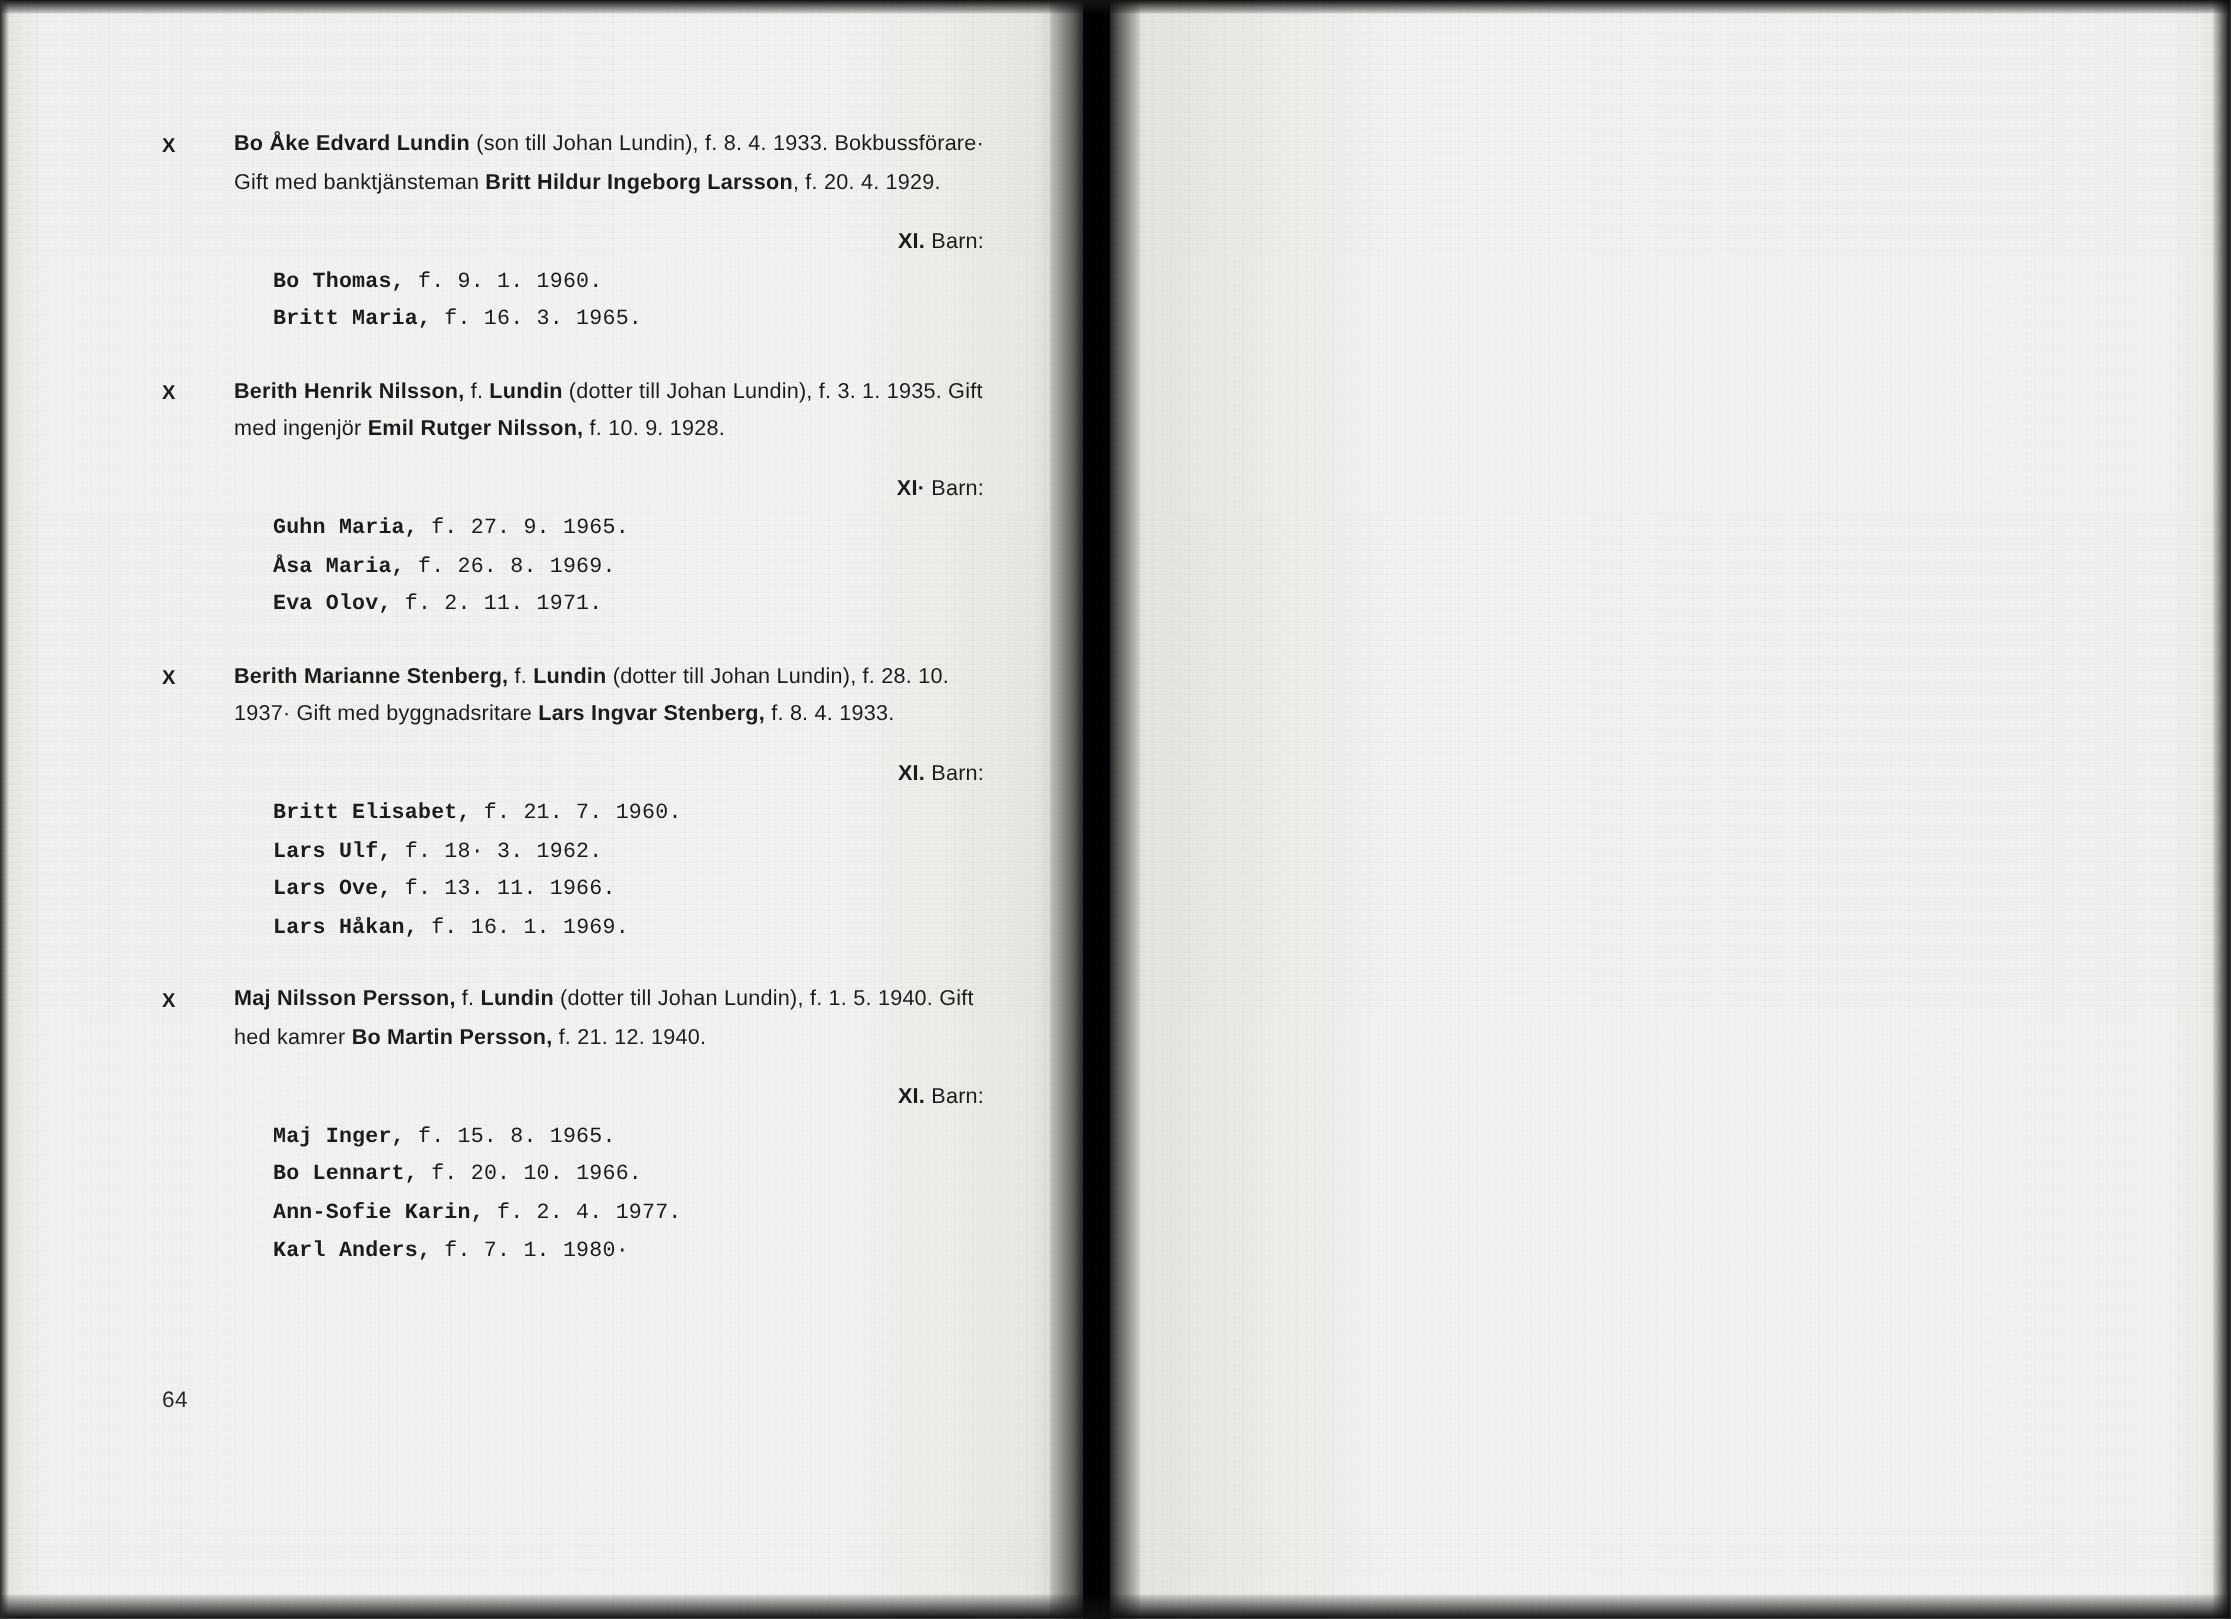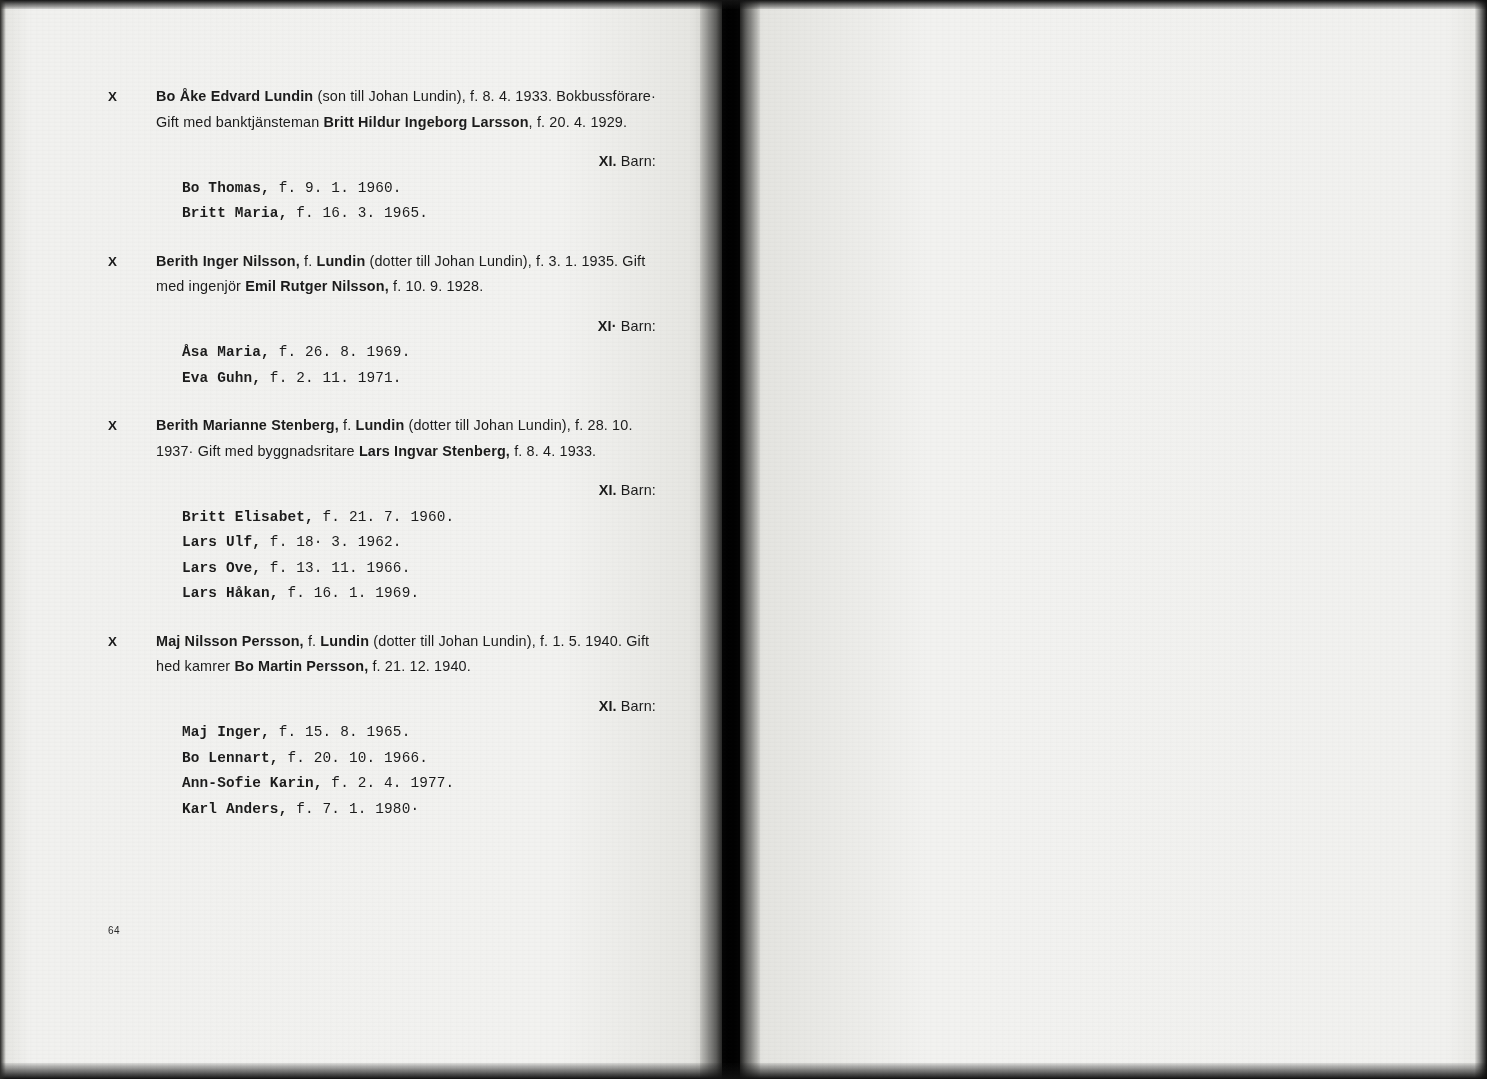--- a/index.html
+++ b/index.html
@@ -101,21 +101,21 @@
   b { font-weight: bold; }
 
   .children { margin-left: 48px; margin-top: 14px; }
   .children .hdr { margin: 0 0 1px 0; text-align: right; }
   .children .hdr .roman { font-weight: bold; }
   .kids { margin: 0; padding: 0; list-style: none; margin-left: 26px; }
   .kids li { margin: 0; font-family: Liberation Mono, monospace; }
 
   .folio {
     position: absolute;
-    font-size: 10px;
+    font-size: 15px;
     color: #2a2a2a;
     letter-spacing: 0.4px;
   }
   #folio-left { left: 108px; top: 925px; }
 
   
   #grain {
     position: absolute;
     inset: 0;
     pointer-events: none;
@@ -141,27 +141,28 @@
             <p class="hdr"><span class="roman">XI.</span><span> Barn:</span></p>
             <ul class="kids">
               <li><b>Bo Thomas,</b> f. 9. 1. 1960.</li>
               <li><b>Britt Maria,</b> f. 16. 3. 1965.</li>
             </ul>
           </div>
         </div>
         <div class="entry">
           <div class="gen">X</div>
           <div class="body">
-            <p class="para"><b>Berith Inger Nilsson,</b> f. <b>Lundin</b> (dotter till Johan Lundin), f. 3. 1. 1935. Gift med ingenjör <b>Emil Rutger Nilsson,</b> f. 10. 9. 1928.</p>
+            <p class="para"><b>Berith Henrik Nilsson,</b> f. <b>Lundin</b> (dotter till Johan Lundin), f. 3. 1. 1935. Gift med ingenjör <b>Emil Rutger Nilsson,</b> f. 10. 9. 1928.</p>
           </div>
           <div class="children">
             <p class="hdr"><span class="roman">XI·</span><span> Barn:</span></p>
             <ul class="kids">
+              <li><b>Guhn Maria,</b> f. 27. 9. 1965.</li>
               <li><b>Åsa Maria,</b> f. 26. 8. 1969.</li>
-              <li><b>Eva Guhn,</b> f. 2. 11. 1971.</li>
+              <li><b>Eva Olov,</b> f. 2. 11. 1971.</li>
             </ul>
           </div>
         </div>
         <div class="entry">
           <div class="gen">X</div>
           <div class="body">
             <p class="para"><b>Berith Marianne Stenberg,</b> f. <b>Lundin</b> (dotter till Johan Lundin), f. 28. 10. 1937· Gift med byggnadsritare <b>Lars Ingvar Stenberg,</b> f. 8. 4. 1933.</p>
           </div>
           <div class="children">
             <p class="hdr"><span class="roman">XI.</span><span> Barn:</span></p>

